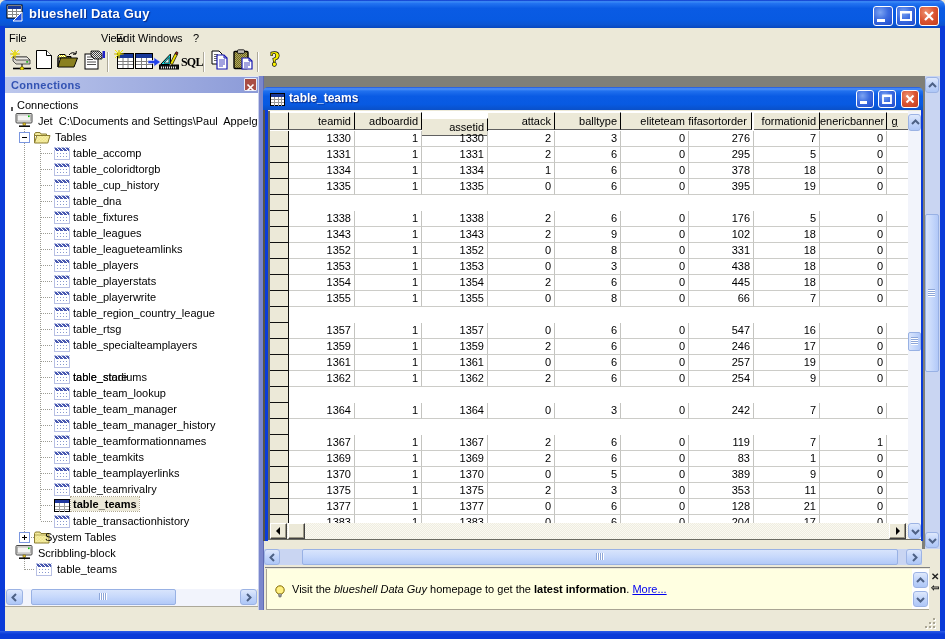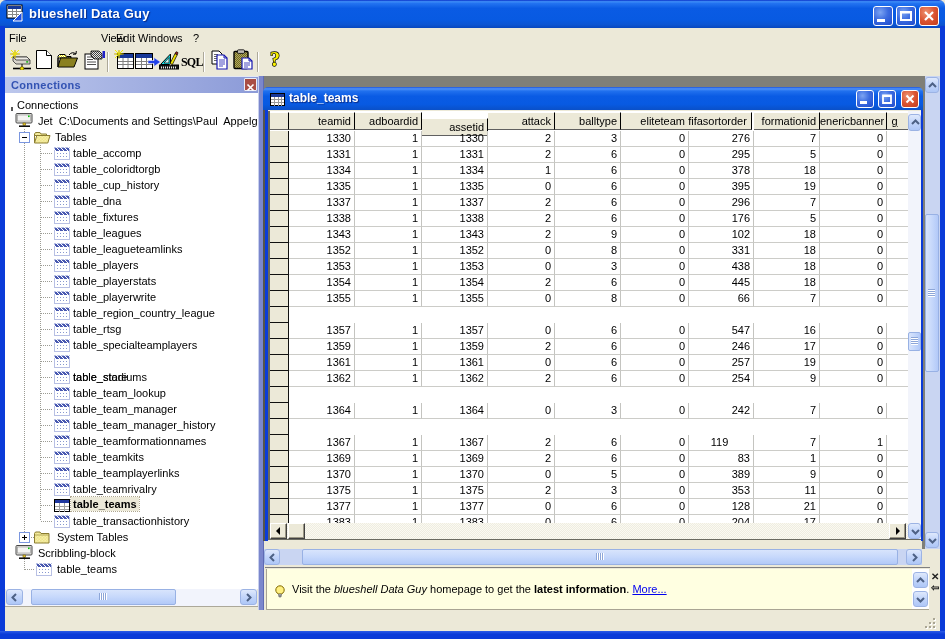--- a/index.html
+++ b/index.html
@@ -654,21 +654,21 @@
         <defs>
           <pattern id="fh" width="3" height="3" patternUnits="userSpaceOnUse">
             <rect width="3" height="3" fill="#F6EFA8"></rect>
             <rect width="1.5" height="1.5" fill="#EFE48A"></rect>
             <rect x="1.5" y="1.5" width="1.5" height="1.5" fill="#EFE48A"></rect>
           </pattern>
         </defs>
         <path d="M0.5 12 L0.5 2.5 L1.5 1 L6 1 L7 2.5 L15 2.5 L15 12 Z" fill="url(#fh)" stroke="#8A7C30"></path>
         <path d="M0.5 4 L15 4" stroke="#8A7C30" stroke-width="0.6"></path>
       </svg></div>
-<div class="ti" style="left:52px; top:438px;">System Tables</div>
+<div class="ti" style="left:40px; top:438px;">System Tables</div>
 <div style="position:absolute;left:10px;top:452px;"><svg width="18" height="15" viewBox="0 0 18 15" style="">
         <rect x="1" y="0.5" width="16" height="9.5" rx="1" fill="#E6E6E2" stroke="#484848"></rect>
         <rect x="2.5" y="2" width="13" height="6" fill="#F4F4F2" stroke="#909090" stroke-width="0.6"></rect>
         <rect x="13" y="2.5" width="1.6" height="1.6" fill="#00C000"></rect>
         <rect x="8" y="10" width="2.6" height="2.2" fill="#E8CC30" stroke="#705800" stroke-width="0.6"></rect>
         <path d="M4 13.2 L15 13.2" stroke="#000" stroke-width="1.5"></path>
       </svg></div>
 <div class="ti" style="left:33px; top:454px;">Scribbling-block</div>
 <div class="hdot" style="left:20px; top:476px; width:10px;"></div>
 <div style="position:absolute;left:31px;top:469px;"><svg width="16" height="13" viewBox="0 0 16 13" style="">
@@ -735,21 +735,20 @@
 <div class="gh" style="left:617px; top:1px; width:21px; text-align:center; padding-right:6px; border-right:none;"><u>g</u></div>
 <div class="rh" style="top:20px; height:16px; left:0px;"></div>
 <div class="grow" style="left:19px; top:20px;"><b style="width:66px;">1330</b><b style="width:67px;">1</b><b style="width:66px;">1330</b><b style="width:67px;">2</b><b style="width:66px;">3</b><b style="width:68px;">0</b><b style="width:65px;">276</b><b style="width:66px;">7</b><b style="width:67px;">0</b><b style="width:22px; border-right:none;"></b></div>
 <div class="rh" style="top:36px; height:16px; left:0px;"></div>
 <div class="grow" style="left:19px; top:36px;"><b style="width:66px;">1331</b><b style="width:67px;">1</b><b style="width:66px;">1331</b><b style="width:67px;">2</b><b style="width:66px;">6</b><b style="width:68px;">0</b><b style="width:65px;">295</b><b style="width:66px;">5</b><b style="width:67px;">0</b><b style="width:22px; border-right:none;"></b></div>
 <div class="rh" style="top:52px; height:16px; left:0px;"></div>
 <div class="grow" style="left:19px; top:52px;"><b style="width:66px;">1334</b><b style="width:67px;">1</b><b style="width:66px;">1334</b><b style="width:67px;">1</b><b style="width:66px;">6</b><b style="width:68px;">0</b><b style="width:65px;">378</b><b style="width:66px;">18</b><b style="width:67px;">0</b><b style="width:22px; border-right:none;"></b></div>
 <div class="rh" style="top:68px; height:16px; left:0px;"></div>
 <div class="grow" style="left:19px; top:68px;"><b style="width:66px;">1335</b><b style="width:67px;">1</b><b style="width:66px;">1335</b><b style="width:67px;">0</b><b style="width:66px;">6</b><b style="width:68px;">0</b><b style="width:65px;">395</b><b style="width:66px;">19</b><b style="width:67px;">0</b><b style="width:22px; border-right:none;"></b></div>
 <div class="rh" style="top:84px; height:16px; left:0px;"></div>
-<div class="grow" style="left:19px; top:84px;"><b style="width:66px;">1337</b><b style="width:67px;">1</b><b style="width:66px;">1337</b><b style="width:67px;">2</b><b style="width:66px;">6</b><b style="width:68px;">0</b><b style="width:65px;">296</b><b style="width:66px;">7</b><b style="width:67px;">0</b><b style="width:22px; border-right:none;"></b></div>
 <div class="rh" style="top:100px; height:16px; left:0px;"></div>
 <div class="grow" style="left:19px; top:100px;"><b style="width:66px;">1338</b><b style="width:67px;">1</b><b style="width:66px;">1338</b><b style="width:67px;">2</b><b style="width:66px;">6</b><b style="width:68px;">0</b><b style="width:65px;">176</b><b style="width:66px;">5</b><b style="width:67px;">0</b><b style="width:22px; border-right:none;"></b></div>
 <div class="rh" style="top:116px; height:16px; left:0px;"></div>
 <div class="grow" style="left:19px; top:116px;"><b style="width:66px;">1343</b><b style="width:67px;">1</b><b style="width:66px;">1343</b><b style="width:67px;">2</b><b style="width:66px;">9</b><b style="width:68px;">0</b><b style="width:65px;">102</b><b style="width:66px;">18</b><b style="width:67px;">0</b><b style="width:22px; border-right:none;"></b></div>
 <div class="rh" style="top:132px; height:16px; left:0px;"></div>
 <div class="grow" style="left:19px; top:132px;"><b style="width:66px;">1352</b><b style="width:67px;">1</b><b style="width:66px;">1352</b><b style="width:67px;">0</b><b style="width:66px;">8</b><b style="width:68px;">0</b><b style="width:65px;">331</b><b style="width:66px;">18</b><b style="width:67px;">0</b><b style="width:22px; border-right:none;"></b></div>
 <div class="rh" style="top:148px; height:16px; left:0px;"></div>
 <div class="grow" style="left:19px; top:148px;"><b style="width:66px;">1353</b><b style="width:67px;">1</b><b style="width:66px;">1353</b><b style="width:67px;">0</b><b style="width:66px;">3</b><b style="width:68px;">0</b><b style="width:65px;">438</b><b style="width:66px;">18</b><b style="width:67px;">0</b><b style="width:22px; border-right:none;"></b></div>
 <div class="rh" style="top:164px; height:16px; left:0px;"></div>
 <div class="grow" style="left:19px; top:164px;"><b style="width:66px;">1354</b><b style="width:67px;">1</b><b style="width:66px;">1354</b><b style="width:67px;">2</b><b style="width:66px;">6</b><b style="width:68px;">0</b><b style="width:65px;">445</b><b style="width:66px;">18</b><b style="width:67px;">0</b><b style="width:22px; border-right:none;"></b></div>
@@ -762,21 +761,21 @@
 <div class="grow" style="left:19px; top:228px;"><b style="width:66px;">1359</b><b style="width:67px;">1</b><b style="width:66px;">1359</b><b style="width:67px;">2</b><b style="width:66px;">6</b><b style="width:68px;">0</b><b style="width:65px;">246</b><b style="width:66px;">17</b><b style="width:67px;">0</b><b style="width:22px; border-right:none;"></b></div>
 <div class="rh" style="top:244px; height:16px; left:0px;"></div>
 <div class="grow" style="left:19px; top:244px;"><b style="width:66px;">1361</b><b style="width:67px;">1</b><b style="width:66px;">1361</b><b style="width:67px;">0</b><b style="width:66px;">6</b><b style="width:68px;">0</b><b style="width:65px;">257</b><b style="width:66px;">19</b><b style="width:67px;">0</b><b style="width:22px; border-right:none;"></b></div>
 <div class="rh" style="top:260px; height:16px; left:0px;"></div>
 <div class="grow" style="left:19px; top:260px;"><b style="width:66px;">1362</b><b style="width:67px;">1</b><b style="width:66px;">1362</b><b style="width:67px;">2</b><b style="width:66px;">6</b><b style="width:68px;">0</b><b style="width:65px;">254</b><b style="width:66px;">9</b><b style="width:67px;">0</b><b style="width:22px; border-right:none;"></b></div>
 <div class="rh" style="top:276px; height:16px; left:0px;"></div>
 <div class="rh" style="top:292px; height:16px; left:0px;"></div>
 <div class="grow" style="left:19px; top:292px;"><b style="width:66px;">1364</b><b style="width:67px;">1</b><b style="width:66px;">1364</b><b style="width:67px;">0</b><b style="width:66px;">3</b><b style="width:68px;">0</b><b style="width:65px;">242</b><b style="width:66px;">7</b><b style="width:67px;">0</b><b style="width:22px; border-right:none;"></b></div>
 <div class="rh" style="top:308px; height:16px; left:0px;"></div>
 <div class="rh" style="top:324px; height:16px; left:0px;"></div>
-<div class="grow" style="left:19px; top:324px;"><b style="width:66px;">1367</b><b style="width:67px;">1</b><b style="width:66px;">1367</b><b style="width:67px;">2</b><b style="width:66px;">6</b><b style="width:68px;">0</b><b style="width:65px;text-align:center;">119</b><b style="width:66px;">7</b><b style="width:67px;">1</b><b style="width:22px; border-right:none;"></b></div>
+<div class="grow" style="left:19px; top:324px;"><b style="width:66px;">1367</b><b style="width:67px;">1</b><b style="width:66px;">1367</b><b style="width:67px;">2</b><b style="width:66px;">6</b><b style="width:68px;">0</b><b style="width:65px;">119</b><b style="width:66px;">7</b><b style="width:67px;">1</b><b style="width:22px; border-right:none;"></b></div>
 <div class="rh" style="top:340px; height:16px; left:0px;"></div>
 <div class="grow" style="left:19px; top:340px;"><b style="width:66px;">1369</b><b style="width:67px;">1</b><b style="width:66px;">1369</b><b style="width:67px;">2</b><b style="width:66px;">6</b><b style="width:68px;">0</b><b style="width:65px;">83</b><b style="width:66px;">1</b><b style="width:67px;">0</b><b style="width:22px; border-right:none;"></b></div>
 <div class="rh" style="top:356px; height:16px; left:0px;"></div>
 <div class="grow" style="left:19px; top:356px;"><b style="width:66px;">1370</b><b style="width:67px;">1</b><b style="width:66px;">1370</b><b style="width:67px;">0</b><b style="width:66px;">5</b><b style="width:68px;">0</b><b style="width:65px;">389</b><b style="width:66px;">9</b><b style="width:67px;">0</b><b style="width:22px; border-right:none;"></b></div>
 <div class="rh" style="top:372px; height:16px; left:0px;"></div>
 <div class="grow" style="left:19px; top:372px;"><b style="width:66px;">1375</b><b style="width:67px;">1</b><b style="width:66px;">1375</b><b style="width:67px;">2</b><b style="width:66px;">3</b><b style="width:68px;">0</b><b style="width:65px;">353</b><b style="width:66px;">11</b><b style="width:67px;">0</b><b style="width:22px; border-right:none;"></b></div>
 <div class="rh" style="top:388px; height:16px; left:0px;"></div>
 <div class="grow" style="left:19px; top:388px;"><b style="width:66px;">1377</b><b style="width:67px;">1</b><b style="width:66px;">1377</b><b style="width:67px;">0</b><b style="width:66px;">6</b><b style="width:68px;">0</b><b style="width:65px;">128</b><b style="width:66px;">21</b><b style="width:67px;">0</b><b style="width:22px; border-right:none;"></b></div>
 <div class="rh" style="top:404px; height:16px; left:0px;"></div>
 <div class="grow" style="left:19px; top:404px;"><b style="width:66px;">1383</b><b style="width:67px;">1</b><b style="width:66px;">1383</b><b style="width:67px;">0</b><b style="width:66px;">6</b><b style="width:68px;">0</b><b style="width:65px;">204</b><b style="width:66px;">17</b><b style="width:67px;">0</b><b style="width:22px; border-right:none;"></b></div>

